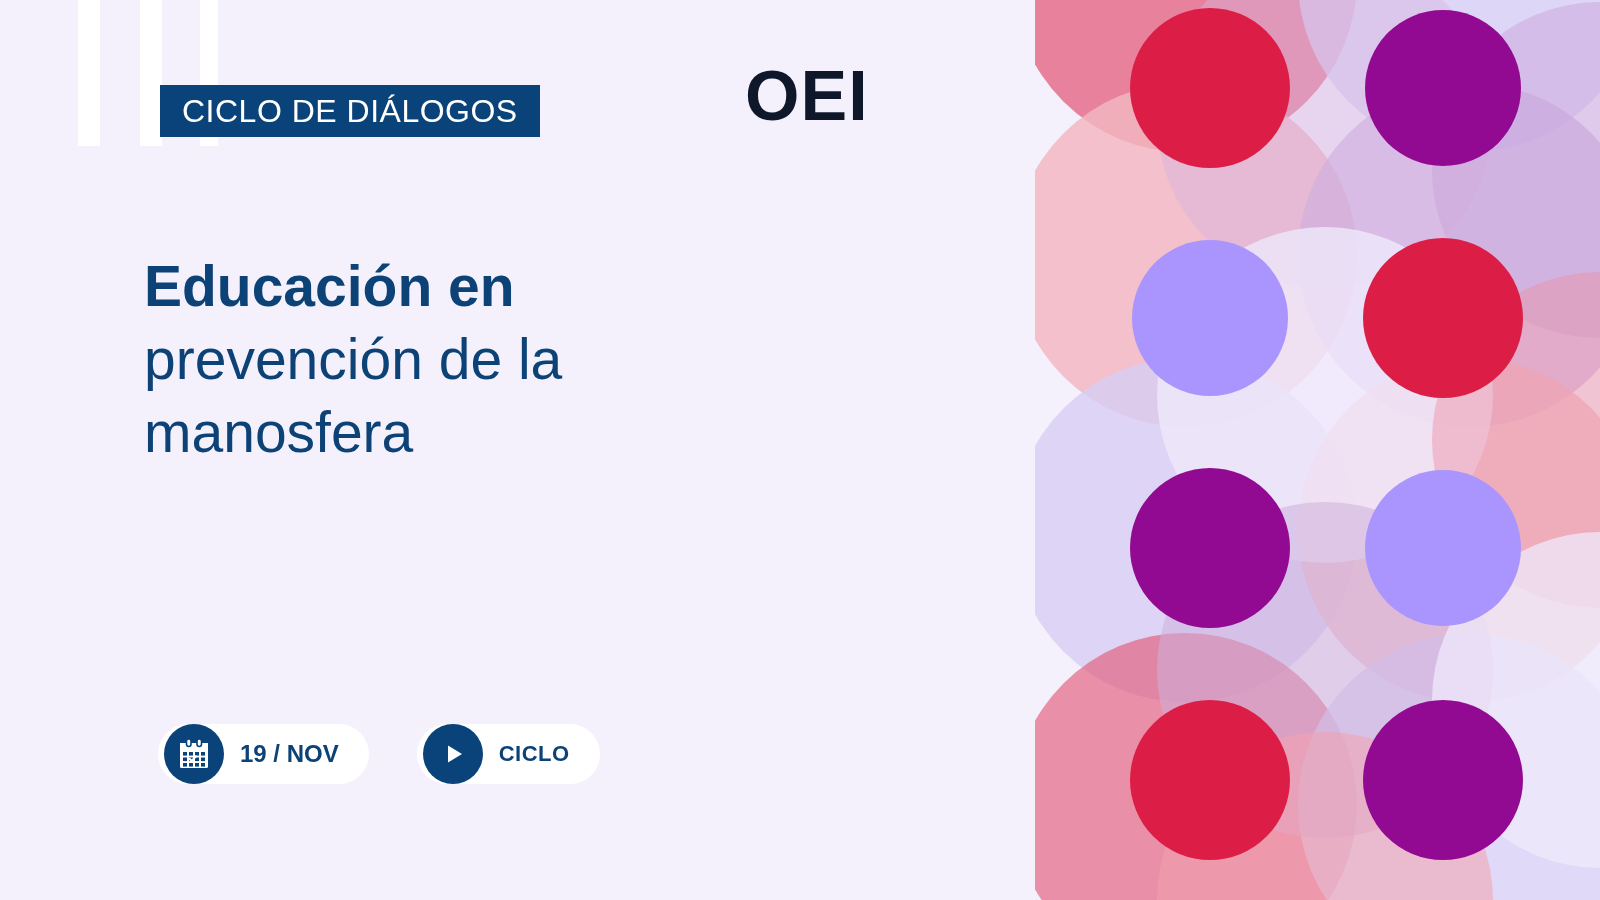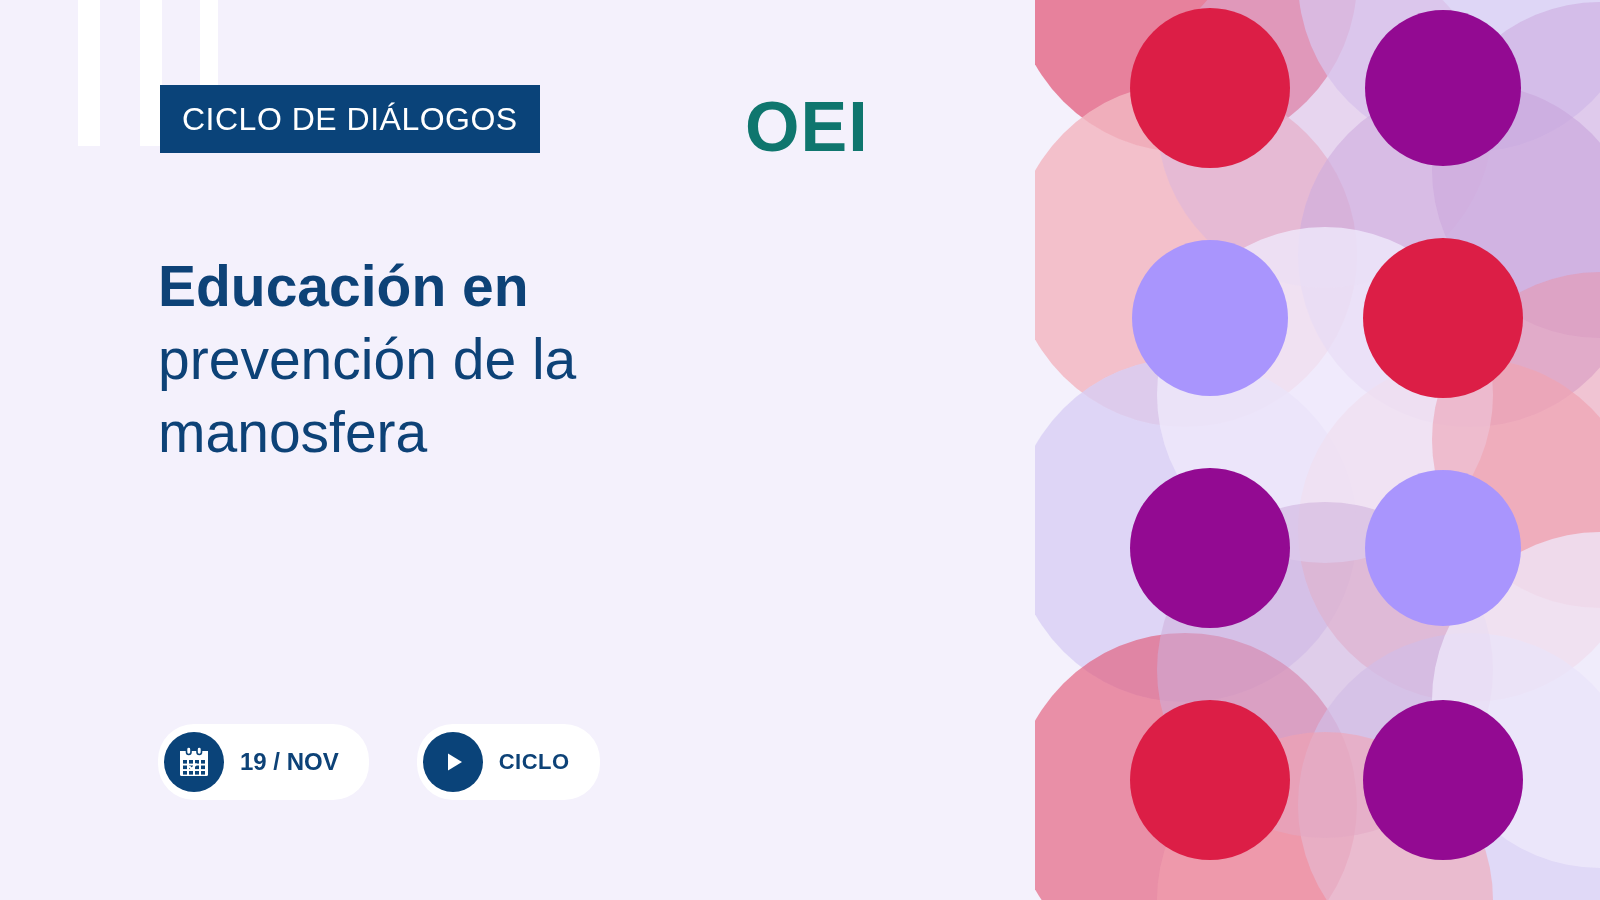--- a/index.html
+++ b/index.html
@@ -32,72 +32,72 @@
   }
   .bar-1 { left: 78px;  width: 22px; height: 146px; }
   .bar-2 { left: 140px; width: 22px; height: 146px; }
   .bar-3 { left: 200px; width: 18px; height: 146px; }
 
   
   .badge {
     position: absolute;
     left: 160px;
     top: 85px;
-    height: 68px;
+    height: 52px;
     padding: 17px 22px;
     background: #0a4379;
     display: flex;
     align-items: center;
     box-sizing: border-box;
   }
   .badge-text {
     color: #ffffff;
     font-size: 32px;
     letter-spacing: 0.5px;
     font-weight: 400;
     white-space: nowrap;
     line-height: 1;
   }
 
   
   .logo {
     position: absolute;
     left: 745px;
-    top: 92px;
-    color: #0f766e;
+    top: 61px;
+    color: #0f172a;
     font-size: 70px;
     font-weight: 700;
     letter-spacing: 1px;
     line-height: 1;
   }
 
   
   .headline {
     position: absolute;
-    left: 158px;
+    left: 144px;
     top: 250px;
     width: 700px;
     color: #0d4277;
     font-size: 57px;
     line-height: 73px;
   }
   .headline .strong { font-weight: 700; }
   .headline .light  { font-weight: 400; }
 
   
   .pills {
     position: absolute;
     left: 158px;
     top: 724px;
     display: flex;
     align-items: center;
     gap: 48px;
   }
   .pill {
-    height: 76px;
+    height: 60px;
     background: #ffffff;
     border-radius: 36px;
     display: flex;
     align-items: center;
     padding: 0 30px 0 6px;
     box-sizing: border-box;
   }
   .pill-icon {
     width: 60px;
     height: 60px;

